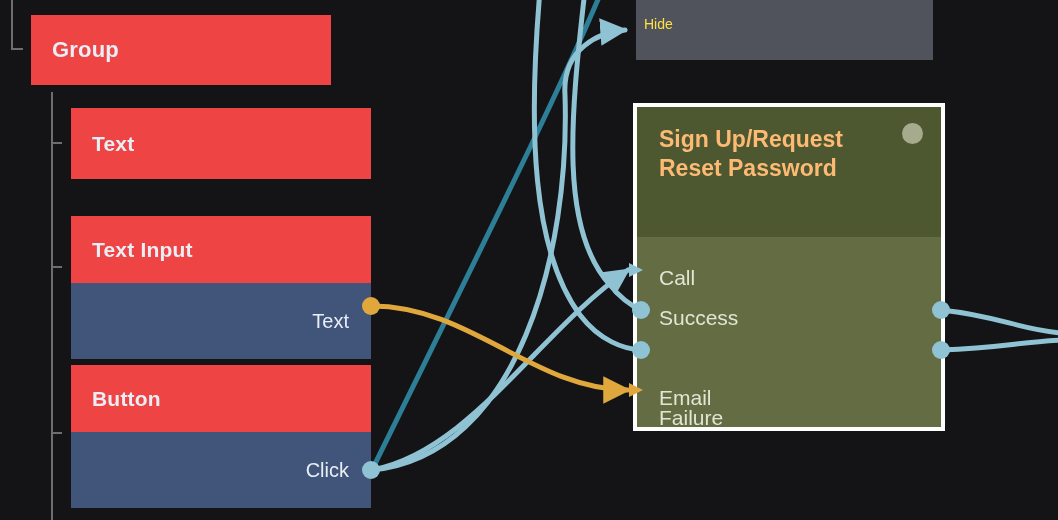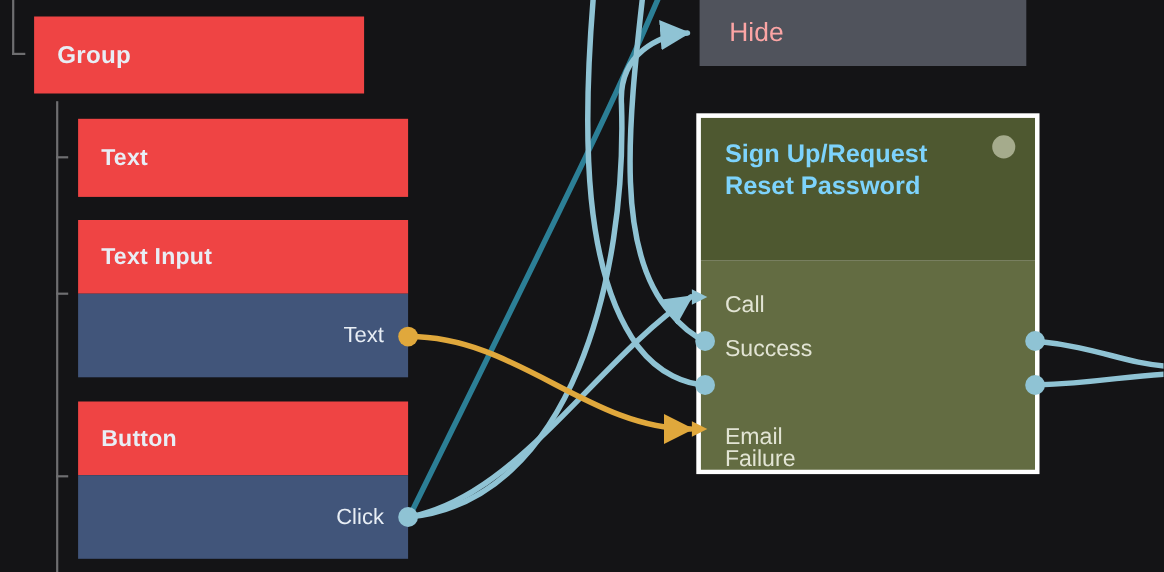--- a/index.html
+++ b/index.html
@@ -75,45 +75,45 @@
     height: 70px;
     font-size: 22px;
   }
 
   
   #node-hide {
     background: #50535c;
   }
   #node-hide .hide-label {
     position: absolute;
-    left: 27px;
+    left: 8px;
     top: 18px;
-    color: #fca5a5;
-    font-size: 24px;
+    color: #fde047;
+    font-size: 14px;
   }
 
   
   #node-cloud {
     background: #ffffff;         
     padding: 4px;
   }
   #node-cloud .cf-inner {
     width: 100%;
     height: 100%;
     position: relative;
     overflow: hidden;
   }
   #node-cloud .cf-header {
     background: #4e5830;
     height: 130px;
     padding: 18px 20px 0 22px;
     position: relative;
   }
   #node-cloud .cf-title {
-    color: #7dd3fc;
+    color: #fdba74;
     font-weight: bold;
     font-size: 23px;
     line-height: 29px;
     width: 210px;
   }
   #node-cloud .cf-subtitle {
     color: #a9ae90;
     font-size: 22px;
     line-height: 30px;
     margin-top: 1px;
@@ -184,21 +184,21 @@
     </div>
   </div>
 
   <div class="node" id="node-text" style="left:71px; top:108px; width:300px; height:71px;">
     <div class="node-header" style="height:71px;">
       <span>Text</span>
     </div>
   </div>
 
   <div class="node" id="node-text-input" style="left:71px; top:200px; width:300px; height:143px;">
-    <div class="node-header" style="height:67px;">
+    <div class="node-header" style="height:67px;margin-top:16px;">
       <span>Text Input</span>
     </div>
     <div class="node-body" style="height:76px;">
       <div class="port-row">
         <span>Text</span>
       </div>
     </div>
   </div>
   <div class="port-dot orange" style="left:362px; top:297px;"></div>
 

